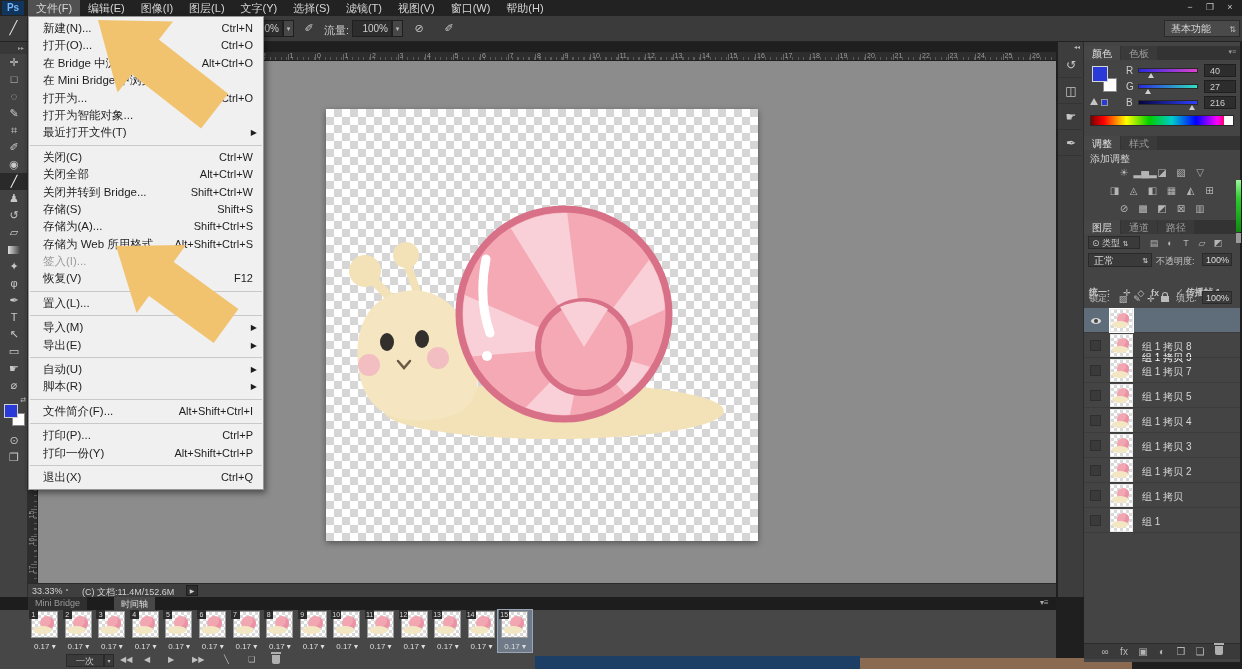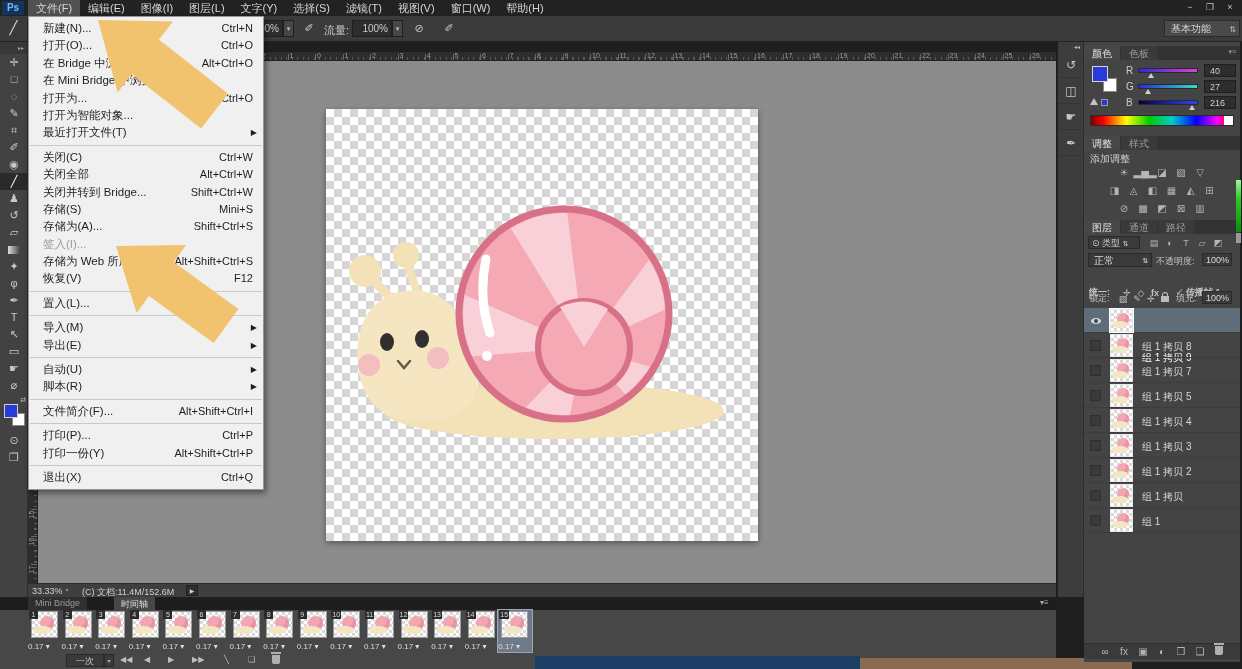--- a/index.html
+++ b/index.html
@@ -61,21 +61,21 @@
   .bp-tabs{ position:absolute; left:0; top:597px; width:1056px; height:13px; background:#1d1d1d; }
   .bp-tab{ position:absolute; top:0; height:13px; padding:1px 7px; font-size:9px; color:#9a9a9a; background:#2f2f2f; }
   .bp-tab.active{ background:#474747; color:#ddd; }
   .bp-menu{ position:absolute; left:1040px; top:1px; font-size:8px; color:#aaa; }
   .timeline{ position:absolute; left:0; top:610px; width:1056px; height:59px; background:#474747; }
   .frames{ position:absolute; left:28px; top:0; display:flex; }
   .frame{ width:33.6px; height:42px; position:relative; }
   .frame.selected{ background:#6e7a88; outline:1px solid #9aa6b5; }
   .frame-num{ position:absolute; left:1px; top:0; min-width:9px; height:9px; background:#2b2b2b; color:#ddd; font-size:7px; text-align:center; line-height:9px; z-index:2; padding:0 1px; }
   .frame-thumb{ position:absolute; left:3px; top:1px; width:27px; height:27px; border:1px solid #9a9a9a; }
-  .frame-dur{ position:absolute; left:0; bottom:1px; width:100%; text-align:left; font-size:8px; color:#ddd; }
+  .frame-dur{ position:absolute; left:0; bottom:1px; width:100%; text-align:center; font-size:8px; color:#ddd; }
   .tl-controls{ position:absolute; left:0; top:42px; width:1056px; height:17px; }
   .loop-chip{ position:absolute; left:66px; top:2px; width:38px; height:13px; background:#3a3a3a; border:1px solid #2a2a2a; color:#ccc; font-size:9px; text-align:center; line-height:12px; }
   .loop-dd{ position:absolute; left:104px; top:2px; width:10px; height:13px; background:#3a3a3a; border:1px solid #2a2a2a; color:#bbb; font-size:6px; text-align:center; line-height:12px; }
   .tl-btn{ position:absolute; top:3px; color:#c0c0c0; font-size:8px; }
   .checker-sm{ background-color:#fff;
     background-image:linear-gradient(45deg,#d9d9d9 25%,transparent 25%,transparent 75%,#d9d9d9 75%),
                      linear-gradient(45deg,#d9d9d9 25%,transparent 25%,transparent 75%,#d9d9d9 75%);
     background-size:6px 6px; background-position:0 0,3px 3px; }
   .mini-snail{ position:relative; overflow:hidden; }
   .mini-snail::before{ content:""; position:absolute; right:12%; top:15%; width:58%; height:55%; border-radius:50%; background:#f2a6b2; box-shadow:inset -3px -3px 0 #eb93a5; }
@@ -607,24 +607,24 @@
       <div class="fm-item"><span>打开(O)...</span><span class="fm-shortcut">Ctrl+O</span></div>
       <div class="fm-item"><span>在 Bridge 中浏览(B)...</span><span class="fm-shortcut">Alt+Ctrl+O</span></div>
       <div class="fm-item"><span>在 Mini Bridge 中浏览(G)...</span></div>
       <div class="fm-item"><span>打开为...</span><span class="fm-shortcut">Alt+Shift+Ctrl+O</span></div>
       <div class="fm-item"><span>打开为智能对象...</span></div>
       <div class="fm-item"><span>最近打开文件(T)</span><span class="fm-sub">▶</span></div>
       <div class="fm-sep"></div>
       <div class="fm-item"><span>关闭(C)</span><span class="fm-shortcut">Ctrl+W</span></div>
       <div class="fm-item"><span>关闭全部</span><span class="fm-shortcut">Alt+Ctrl+W</span></div>
       <div class="fm-item"><span>关闭并转到 Bridge...</span><span class="fm-shortcut">Shift+Ctrl+W</span></div>
-      <div class="fm-item"><span>存储(S)</span><span class="fm-shortcut">Mini+S</span></div>
+      <div class="fm-item"><span>存储(S)</span><span class="fm-shortcut">Shift+S</span></div>
       <div class="fm-item"><span>存储为(A)...</span><span class="fm-shortcut">Shift+Ctrl+S</span></div>
+      <div class="fm-item"><span>存储为 Web 所用格式...</span><span class="fm-shortcut">Alt+Shift+Ctrl+S</span></div>
       <div class="fm-item disabled"><span>签入(I)...</span></div>
-      <div class="fm-item"><span>存储为 Web 所用格式...</span><span class="fm-shortcut">Alt+Shift+Ctrl+S</span></div>
       <div class="fm-item"><span>恢复(V)</span><span class="fm-shortcut">F12</span></div>
       <div class="fm-sep"></div>
       <div class="fm-item"><span>置入(L)...</span></div>
       <div class="fm-sep"></div>
       <div class="fm-item"><span>导入(M)</span><span class="fm-sub">▶</span></div>
       <div class="fm-item"><span>导出(E)</span><span class="fm-sub">▶</span></div>
       <div class="fm-sep"></div>
       <div class="fm-item"><span>自动(U)</span><span class="fm-sub">▶</span></div>
       <div class="fm-item"><span>脚本(R)</span><span class="fm-sub">▶</span></div>
       <div class="fm-sep"></div>

